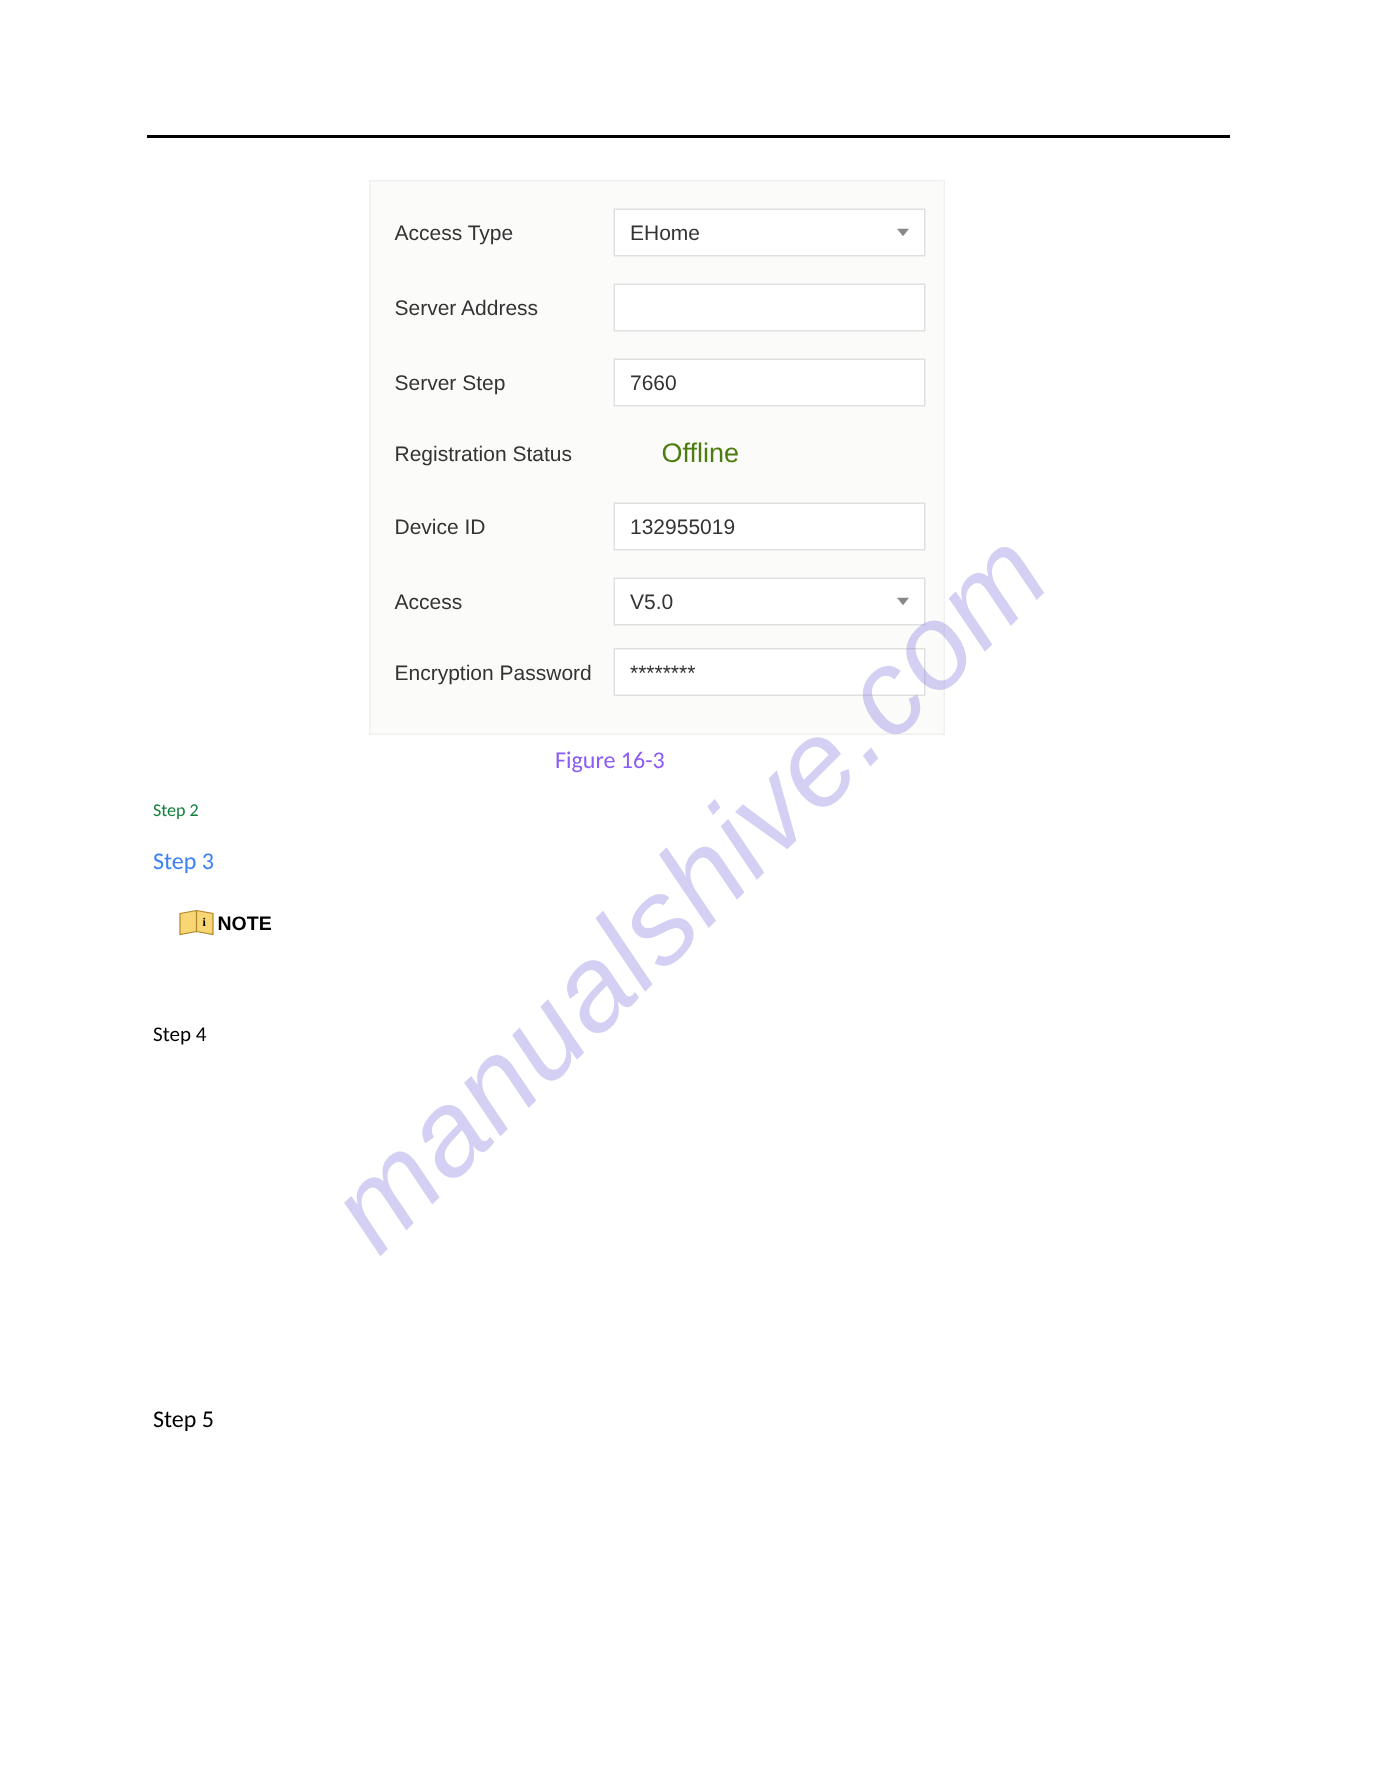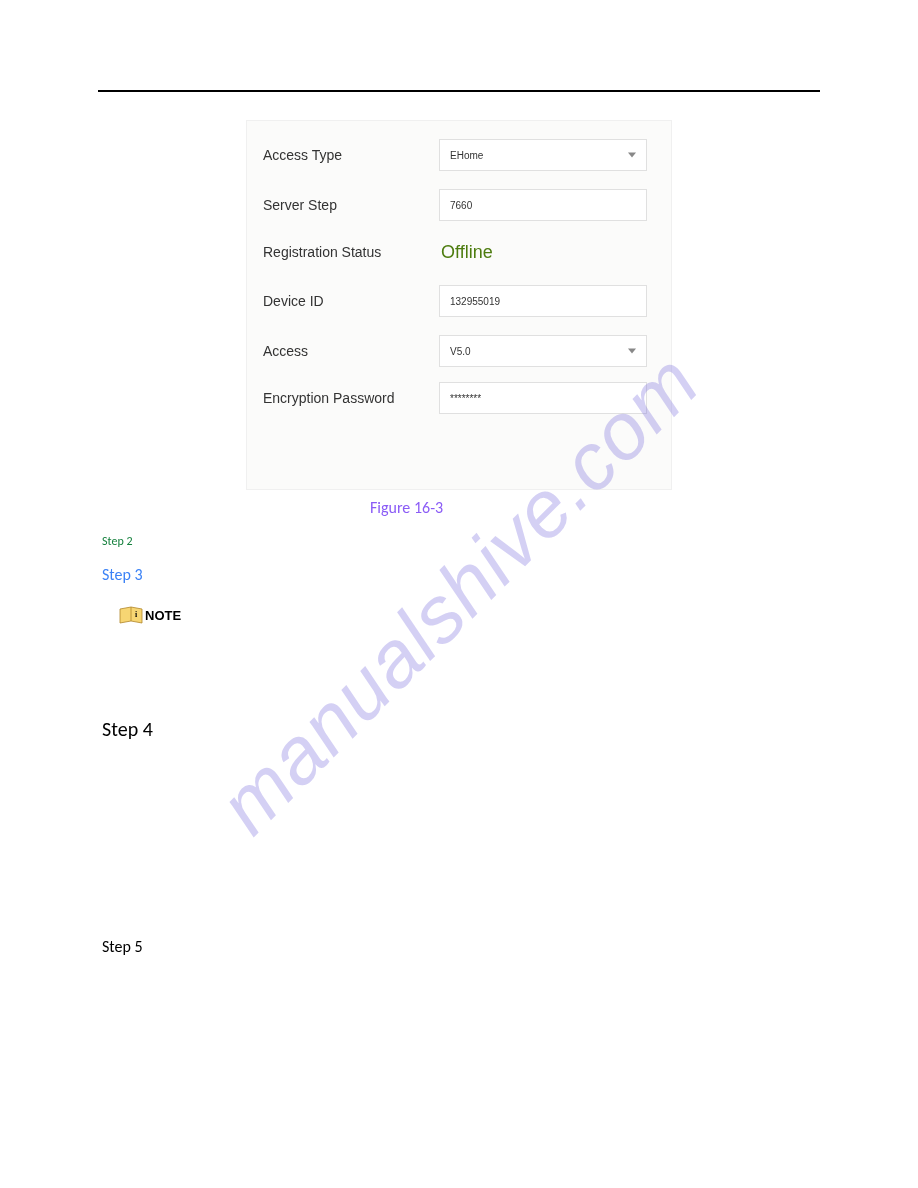--- a/index.html
+++ b/index.html
@@ -16,21 +16,21 @@
       top: 90px;
       left: 98px;
       width: 722px;
       height: 2px;
       background: #000;
     }
     .form-panel {
       position: absolute;
       top: 120px;
       left: 246px;
-      width: 426px;
+      width: 384px;
       height: 370px;
       border: 1px solid #f0f0f0;
       background: #fbfbfa;
       padding: 14px 12px;
     }
     .form-row {
       display: flex;
       align-items: center;
       margin-bottom: 12px;
       height: 34px;
@@ -47,21 +47,21 @@
       position: relative;
     }
     .input-box {
       width: 208px;
       height: 32px;
       border: 1px solid #e0e0e0;
       background: #fff;
       display: flex;
       align-items: center;
       padding: 0 10px;
-      font-size: 10px;
+      font-size: 14px;
       color: #333;
       position: relative;
     }
     .input-box.dropdown .caret {
       position: absolute;
       right: 10px;
       top: 50%;
       transform: translateY(-50%);
       width: 0; height: 0;
       border-left: 4px solid transparent;
@@ -125,24 +125,23 @@
     .note-label {
       font-size: 13px;
       font-weight: bold;
       font-family: Arial, sans-serif;
       color: #000;
     }
     .step4 {
       position: absolute;
       top: 681px;
       left: 102px;
-      font-size: 20px;
+      font-size: 14px;
       font-family: Calibri, Arial, sans-serif;
       color: #000;
-      margin-top: 36px;
     }
     .step5 {
       position: absolute;
       top: 937px;
       left: 102px;
       font-size: 16px;
       font-family: Calibri, Arial, sans-serif;
       color: #000;
     }
     .watermark {
@@ -170,20 +169,28 @@
     <div class="form-label">Access Type</div>
     <div class="form-control">
       <div class="input-box dropdown">
         <span>EHome</span>
         <span class="caret"></span>
       </div>
     </div>
   </div>
 
 
+  <div class="form-row tall">
+    <div class="form-label">Server Address</div>
+    <div class="form-control">
+      <div class="input-box">
+        <span></span>
+      </div>
+    </div>
+  </div>
 
   <div class="form-row tall">
     <div class="form-label">Server Step</div>
     <div class="form-control">
       <div class="input-box">
         <span>7660</span>
       </div>
     </div>
   </div>
 

